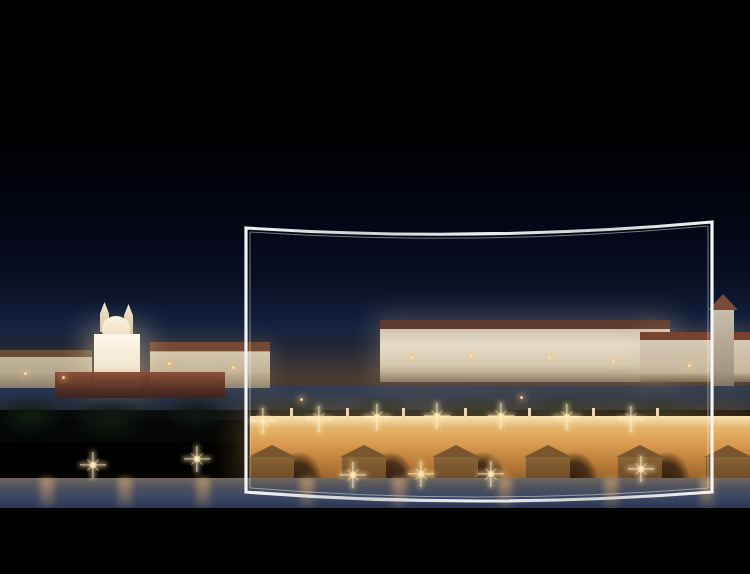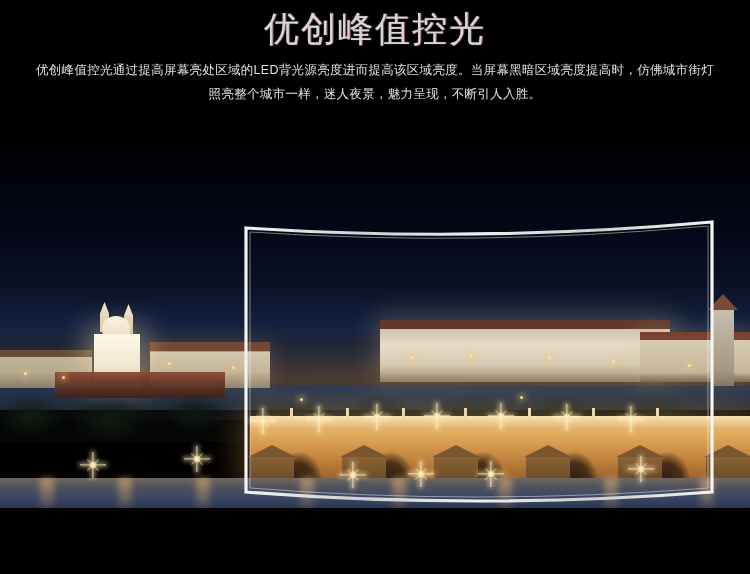--- a/index.html
+++ b/index.html
@@ -250,24 +250,20 @@
   .footer {
     position:absolute; left:0; top:508px; width:750px; height:66px;
     background:#000;
   }
 </style>
 </head>
 <body>
 
 <div id="page">
 
-  <div class="header">
-    <div class="title">优创峰值控光</div>
-    <div class="subtitle">优创峰值控光通过提高屏幕亮处区域的LED背光源亮度进而提高该区域亮度。当屏幕黑暗区域亮度提高时，仿佛城市街灯照亮整个城市一样，迷人夜景，魅力呈现，不断引人入胜。</div>
-  </div>
 
   <div class="photo">
 
     <div class="sky"></div>
     <div class="sky-glow"></div>
     <div class="town-band"></div>
 
     <div class="castle"></div>
     <div class="castle-right"></div>
     <div class="tower-r"></div>

